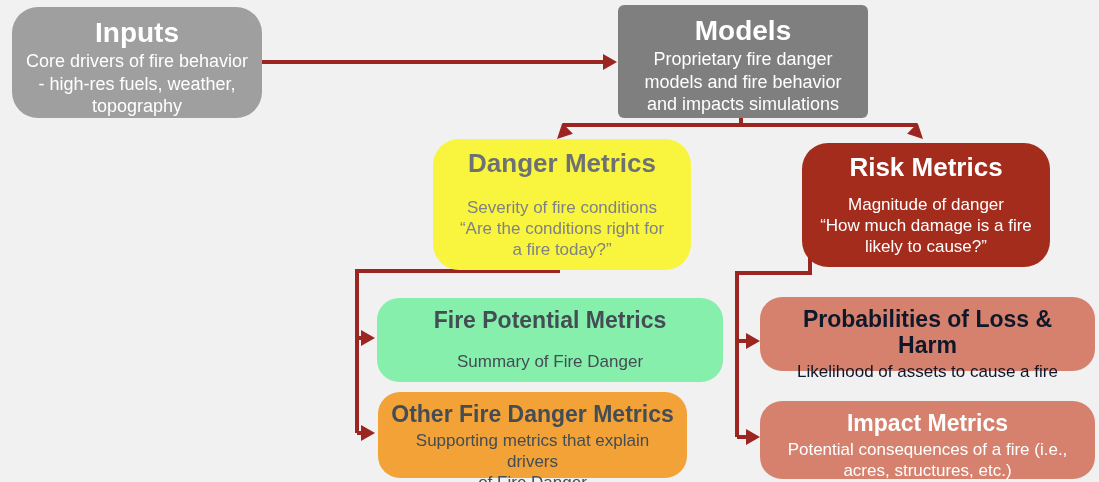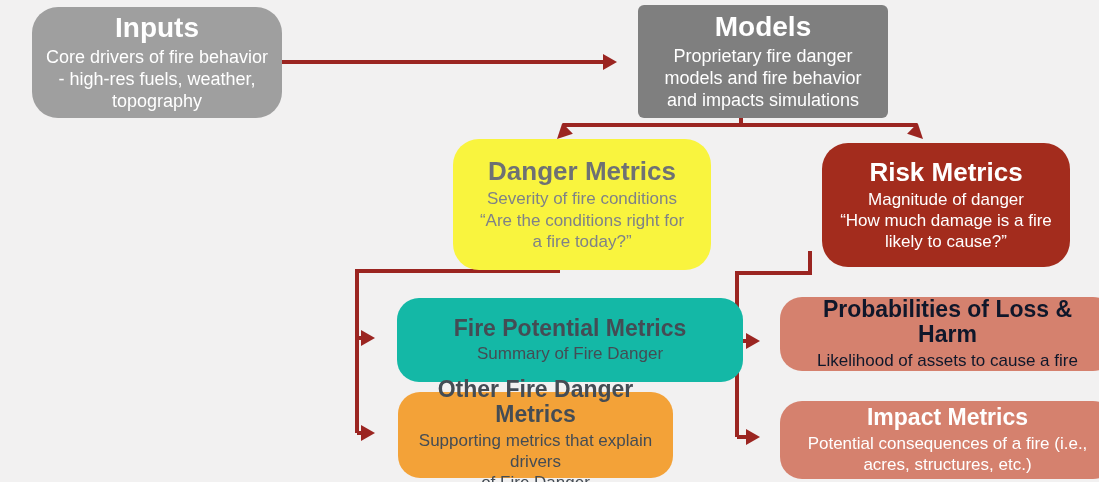--- a/index.html
+++ b/index.html
@@ -29,25 +29,24 @@
   .arrows polygon {
     fill: #9b2521;
     stroke: none;
   }
   .node {
     position: absolute;
     z-index: 2;
     box-sizing: border-box;
     display: flex;
     flex-direction: column;
-    justify-content: center;
+    justify-content: space-between;
     align-items: center;
     text-align: center;
-    padding: 16px 12px;
-    margin-left: 20px;
+    padding: 10px 12px;
   }
   .node .title {
     font-weight: 700;
     line-height: 1.12;
     white-space: pre-line;
   }
   .node .body {
     line-height: 1.24;
     white-space: pre-line;
     margin-top: 2px;
@@ -61,21 +60,21 @@
   .tier-leaf .body  { font-size: 17px; }
 
   
   .node-inputs  { left: 12px;  top: 7px;   width: 250px; height: 111px; border-radius: 26px; color: #ffffff; }
   .node-models  { left: 618px; top: 5px;   width: 250px; height: 113px; border-radius: 6px; color: #ffffff; }
   .node-danger  { left: 433px; top: 139px; width: 258px; height: 131px; border-radius: 26px; }
   .node-danger .title { color: #6e7174; }
   .node-danger .body  { color: #7f8287; }
   .node-risk    { left: 802px; top: 143px; width: 248px; height: 124px; border-radius: 26px; color: #ffffff; }
   .node-fire-potential { left: 377px; top: 298px; width: 346px; height: 84px; border-radius: 22px; color: #444c54; }
-  .node-other-danger   { left: 378px; top: 392px; width: 275px; height: 86px; border-radius: 22px; color: #444c54; }
+  .node-other-danger   { left: 378px; top: 392px; width: 309px; height: 86px; border-radius: 22px; color: #444c54; }
   .node-prob-loss      { left: 760px; top: 297px; width: 335px; height: 74px; border-radius: 22px; color: #0f172a; }
   .node-impact         { left: 760px; top: 401px; width: 335px; height: 78px; border-radius: 22px; color: #ffffff; }
 </style>
 </head>
 <body>
 
 <div class="canvas">
 
   <svg class="arrows" viewBox="0 0 1099 482" aria-hidden="true">
 
@@ -121,21 +120,21 @@
 a fire today?”</div>
   </div>
 
   <div class="node node-risk tier-mid" style="background-color: rgb(163, 44, 29);">
     <div class="title">Risk Metrics</div>
     <div class="body">Magnitude of danger
 “How much damage is a fire
 likely to cause?”</div>
   </div>
 
-  <div class="node node-fire-potential tier-leaf" style="background-color: #14b8a6;">
+  <div class="node node-fire-potential tier-leaf" style="background-color: #86efac;">
     <div class="title">Fire Potential Metrics</div>
     <div class="body">Summary of Fire Danger</div>
   </div>
 
   <div class="node node-other-danger tier-leaf" style="background-color: rgb(243, 162, 56);">
     <div class="title">Other Fire Danger Metrics</div>
     <div class="body">Supporting metrics that explain drivers
 of Fire Danger</div>
   </div>
 

